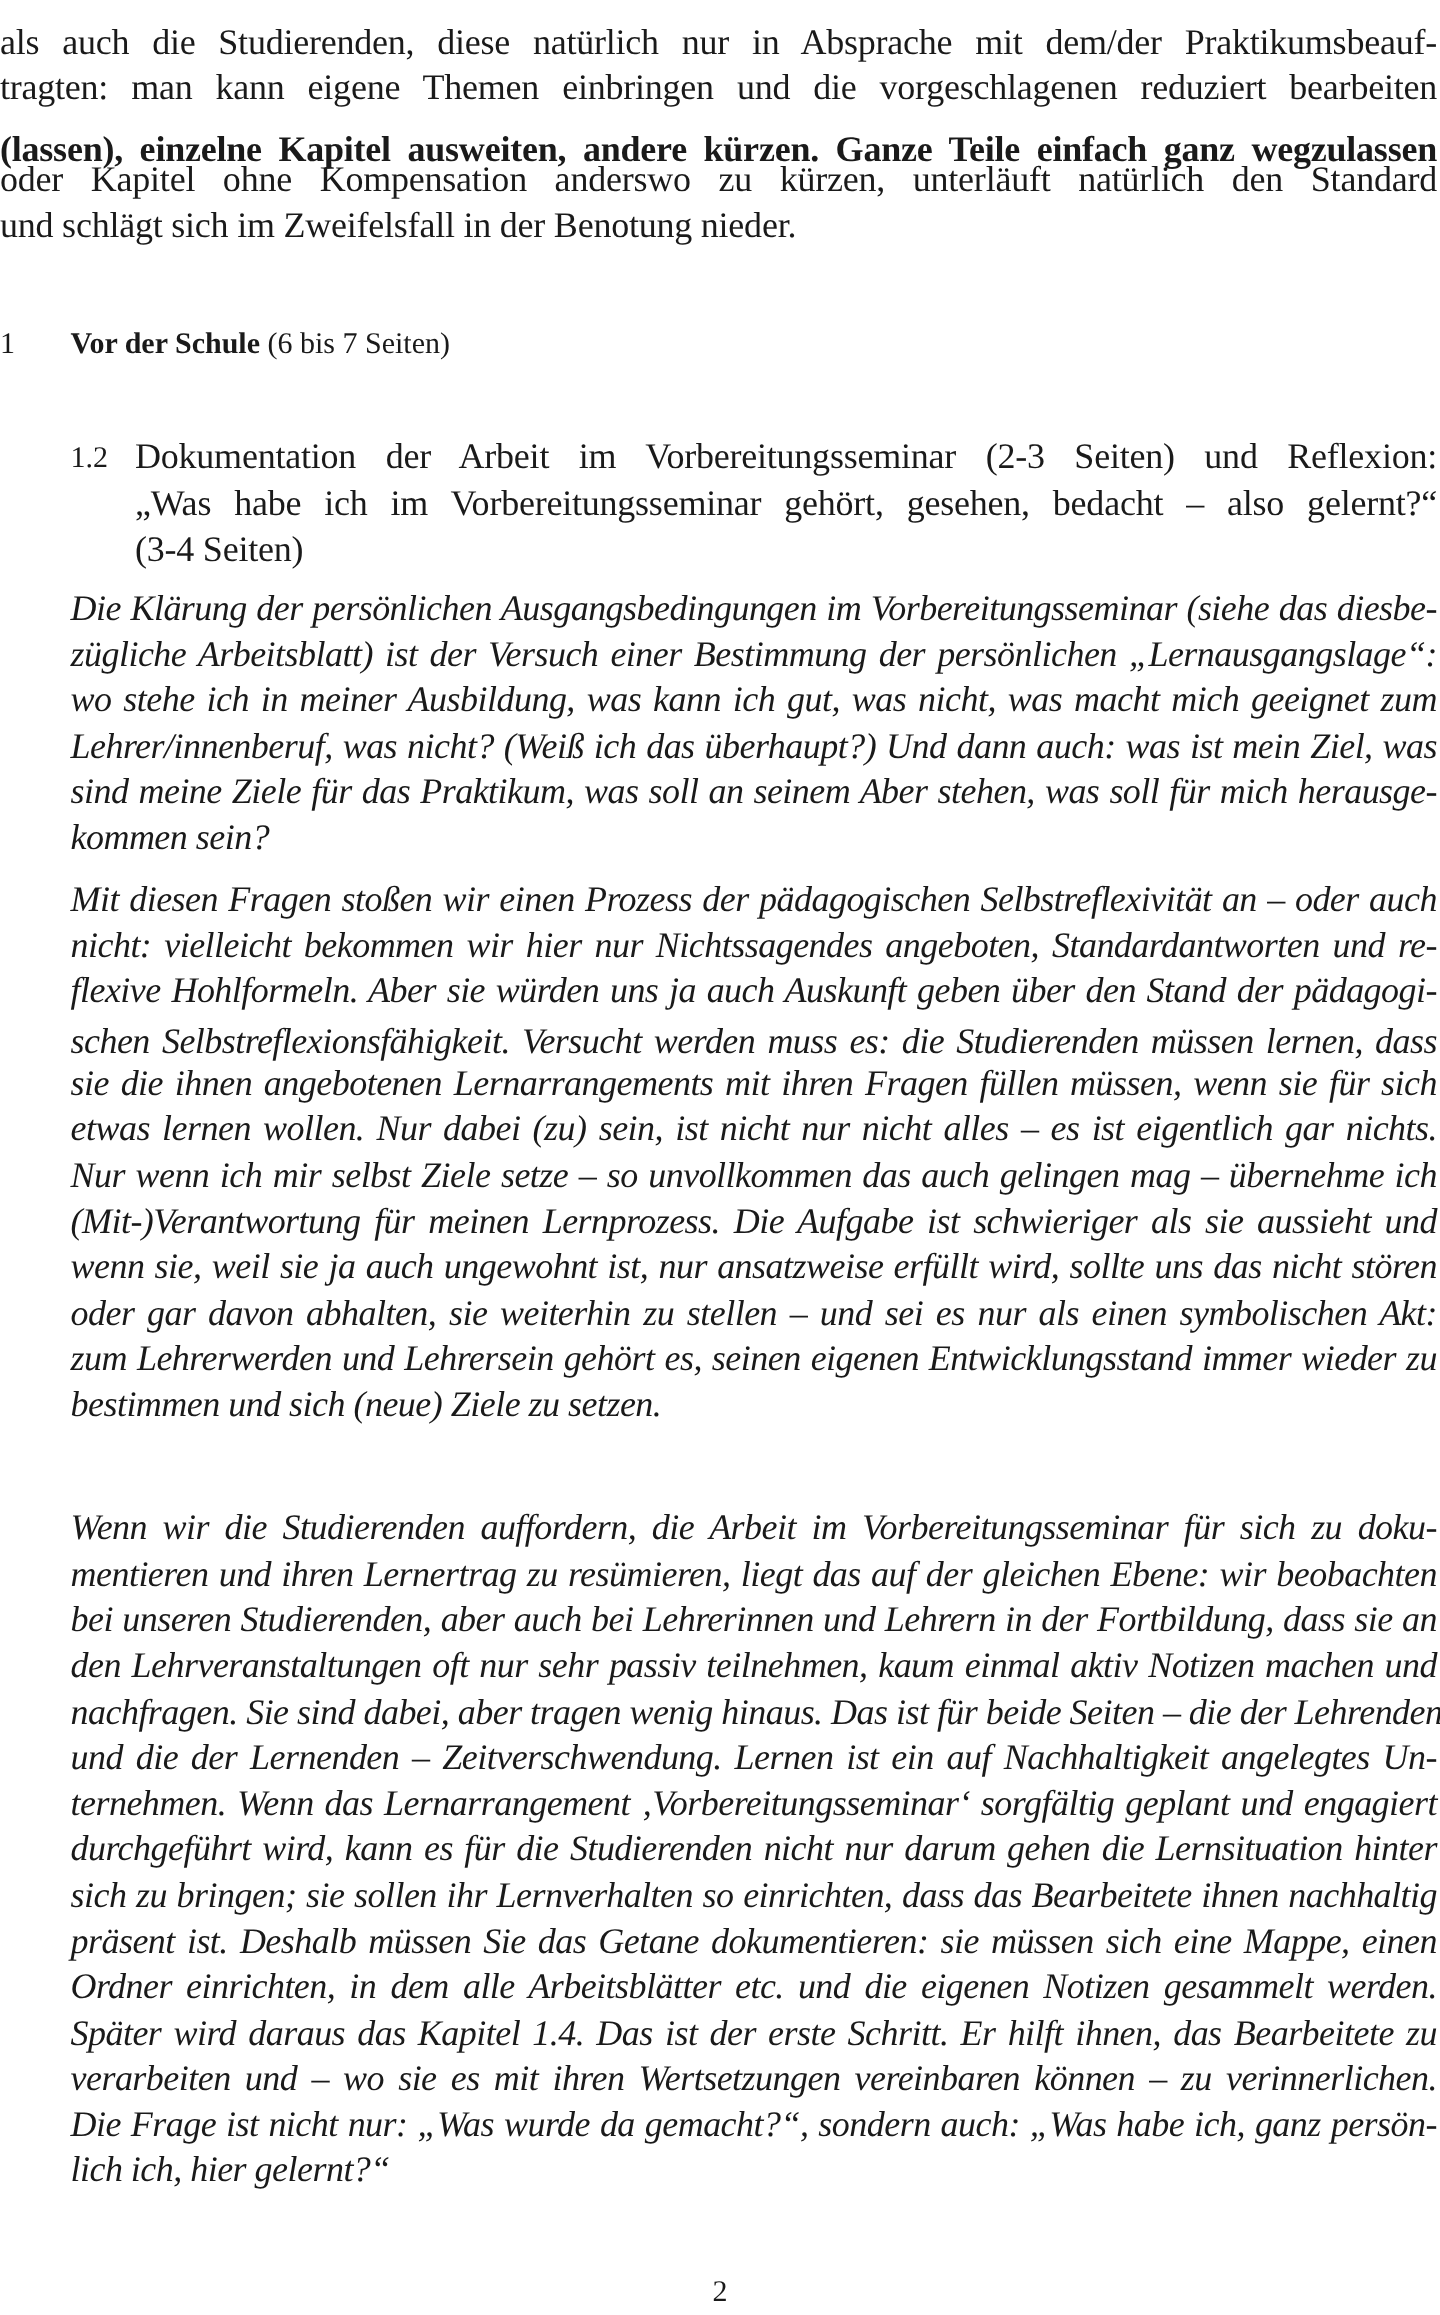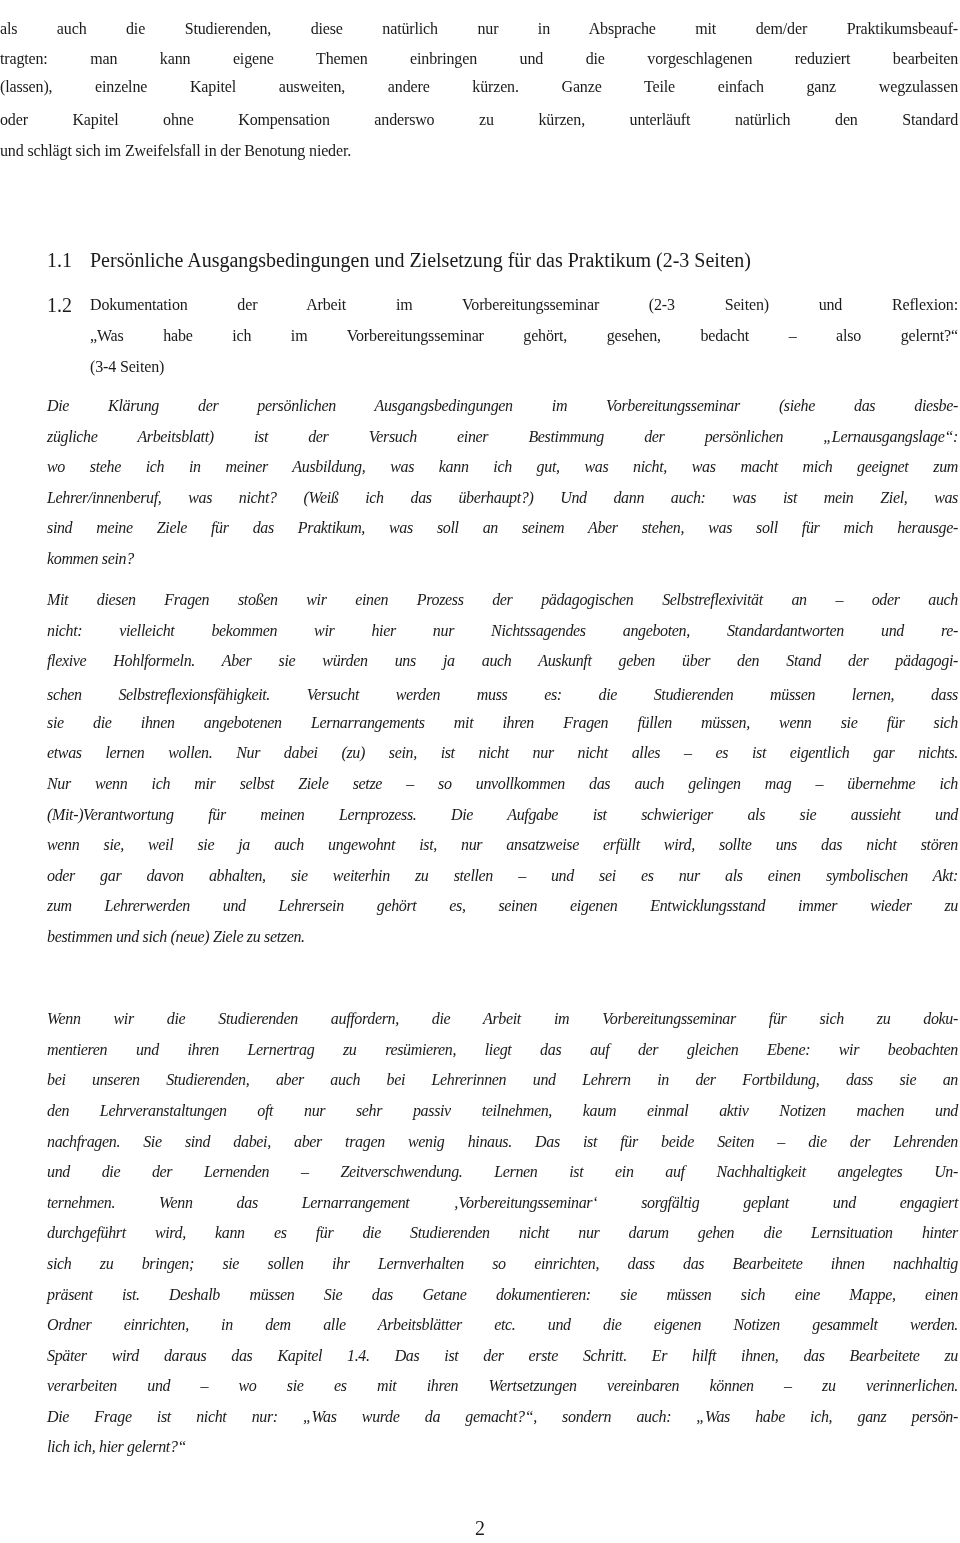--- a/index.html
+++ b/index.html
@@ -4,21 +4,21 @@
 <style>
   html, body { margin: 0; padding: 0; background: #ffffff; }
   body {
     width: 960px; height: 1543px; position: relative; overflow: hidden;
     font-family: "Liberation Serif", "DejaVu Serif", serif;
     color: #1a1a1a;
   }
   .page { position: absolute; left: 0; top: 0; width: 960px; height: 1543px; }
   .line {
     position: absolute; height: 30px; line-height: 30px;
-    font-size: 16px; white-space: nowrap;
+    font-size: 24px; white-space: nowrap;
     text-align: justify; text-align-last: justify;
     letter-spacing: -0.15px;
   }
   .line.last { text-align-last: left; }
   .full { left: 0; width: 958px; }
   .ind { left: 47px; width: 911px; }
   .it { font-style: italic; letter-spacing: -0.35px; }
   .heading { position: absolute; left: 0; top: 214px; height: 30px; line-height: 30px; font-size: 20px; white-space: nowrap; }
   .heading .num { display: inline-block; width: 47px; }
   .heading b { font-weight: bold; }
@@ -28,30 +28,29 @@
   .page-number { position: absolute; left: 0; width: 960px; text-align: center; top: 1516px; font-size: 20px; line-height: 24px; }
 </style>
 </head>
 <body>
 
 <div class="page">
 
   <div>
     <div class="line full" style="top: 14px; white-space: nowrap;">als auch die Studierenden, diese natürlich nur in Absprache mit dem/der Praktikumsbeauf-</div>
     <div class="line full" style="top: 44px; white-space: nowrap;">tragten: man kann eigene Themen einbringen und die vorgeschlagenen reduziert bearbeiten</div>
-    <div class="line full" style="top: 72px; white-space: nowrap;">(lassen), einzelne Kapitel ausweiten, andere kürzen. Ganze Teile einfach ganz wegzulassen</div>
+    <div class="line full" style="top: 85px; white-space: nowrap; font-weight: bold;">(lassen), einzelne Kapitel ausweiten, andere kürzen. Ganze Teile einfach ganz wegzulassen</div>
     <div class="line full" style="top: 105px; white-space: nowrap;">oder Kapitel ohne Kompensation anderswo zu kürzen, unterläuft natürlich den Standard</div>
     <div class="line full last" style="top: 136px; white-space: nowrap;">und schlägt sich im Zweifelsfall in der Benotung nieder.</div>
   </div>
 
+  <div class="heading">
+    <span class="num">1</span><b>Vor der Schule</b> <span>(6 bis 7 Seiten)</span>
+  </div>
 
-  <div class="toc" style="left:47px; top:245px; width:911px;">
-    <span class="num">1.1</span>
-    <span class="txt">Persönliche Ausgangsbedingungen und Zielsetzung für das Praktikum (2-3 Seiten)</span>
-  </div>
 
   <div>
     <div class="toc" style="left:47px; top:290px; width:911px;">
       <span class="num">1.2</span>
     </div>
     <div class="line" style="left: 90px; width: 868px; top: 290px; white-space: nowrap;">Dokumentation der Arbeit im Vorbereitungsseminar (2-3 Seiten) und Reflexion:</div>
     <div class="line" style="left: 90px; width: 868px; top: 321px; white-space: nowrap;">„Was habe ich im Vorbereitungsseminar gehört, gesehen, bedacht – also gelernt?“</div>
     <div class="line last" style="left: 90px; width: 868px; top: 352px; white-space: nowrap;">(3-4 Seiten)</div>
   </div>
 

